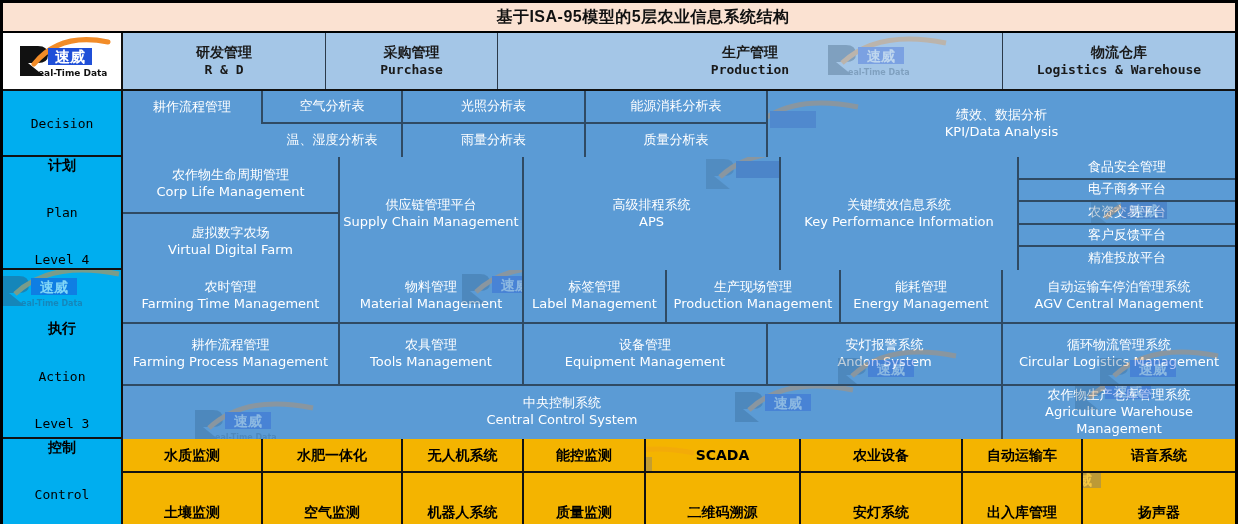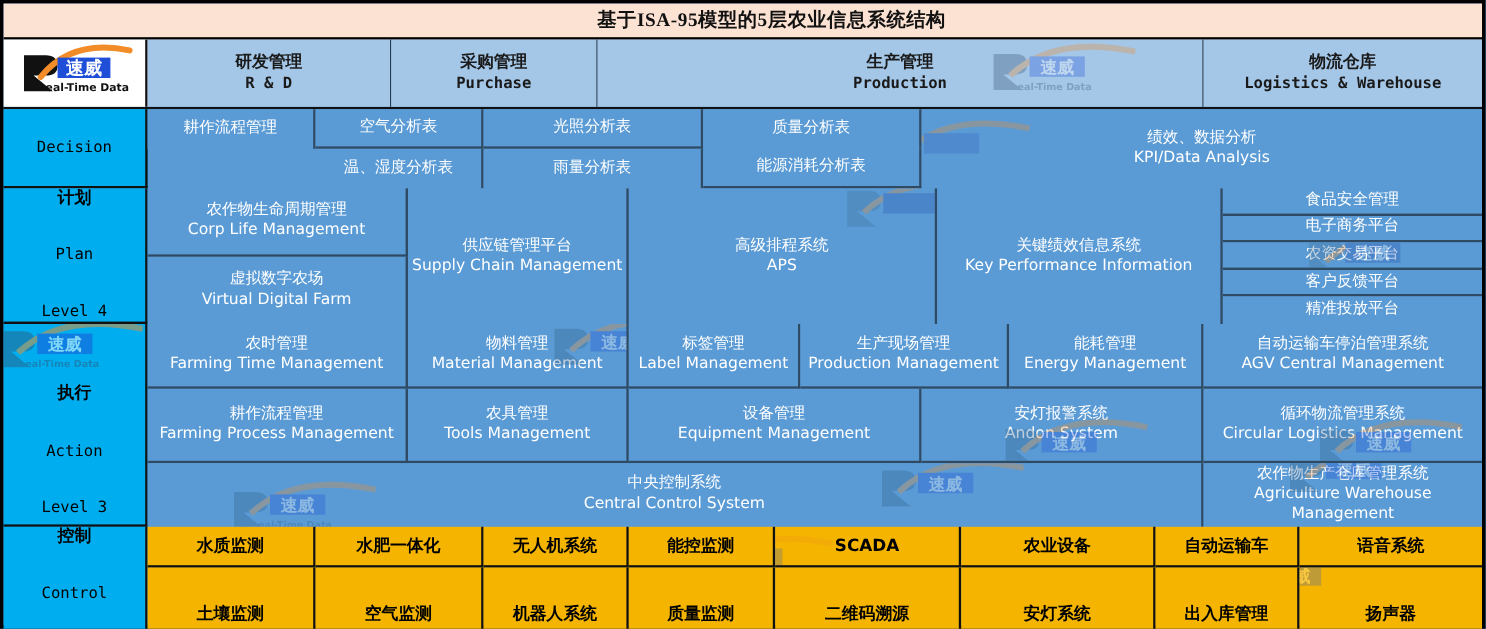--- a/index.html
+++ b/index.html
@@ -18,21 +18,21 @@
   }
   
   .title-bar{
     height:30px;flex:0 0 30px;
     background:#FBE2D2;
     border-bottom:2px solid #000;
     display:flex;align-items:center;justify-content:center;
     box-sizing:border-box;
   }
   .title-bar .t{
-    font-family:Liberation Serif, serif;
+    font-family:Liberation Sans, sans-serif;
     font-weight:bold;font-size:16px;color:#111;letter-spacing:.5px;margin-left:48px;
   }
   
   .row{display:flex;width:100%;box-sizing:border-box;}
   .levelcol{
     flex:0 0 120px;width:120px;box-sizing:border-box;
     background:#00AEEF;
     border-right:2px solid #111;
     border-bottom:2px solid #111;
     display:flex;flex-direction:column;align-items:center;justify-content:center;
@@ -159,25 +159,25 @@
         </div>
         <div class="stack" style="flex:0 0 183px">
           <div class="cell" style="height:50%">
             <div class="cn">光照分析表</div>
           </div>
           <div class="cell" style="height:50%;border-bottom:none">
             <div class="cn">雨量分析表</div>
           </div>
         </div>
         <div class="stack" style="flex:0 0 182px">
+          <div class="cell" style="height:50%">
+            <div class="cn">能源消耗分析表</div>
+          </div>
           <div class="cell" style="height:50%;border-bottom:none">
             <div class="cn">质量分析表</div>
-          </div>
-          <div class="cell" style="height:50%">
-            <div class="cn">能源消耗分析表</div>
           </div>
         </div>
         <div class="cell" style="flex:1 1 auto;border-right:none;border-bottom:none">
           <div class="wm" style="left:-40px;top:8px">
             <svg viewBox="0 0 150 46">
               <path d="M12 40 L12 10 L30 10 Q40 10 40 19 Q40 27 30 27 L20 27 L36 40 Z" fill="#4d83ad"></path>
               <path d="M26 28 Q62 -6 130 8" stroke="#F28C28" stroke-width="5" fill="none"></path>
               <rect x="42" y="12" width="46" height="17" fill="#3a63c0"></rect>
             </svg>
           </div>

